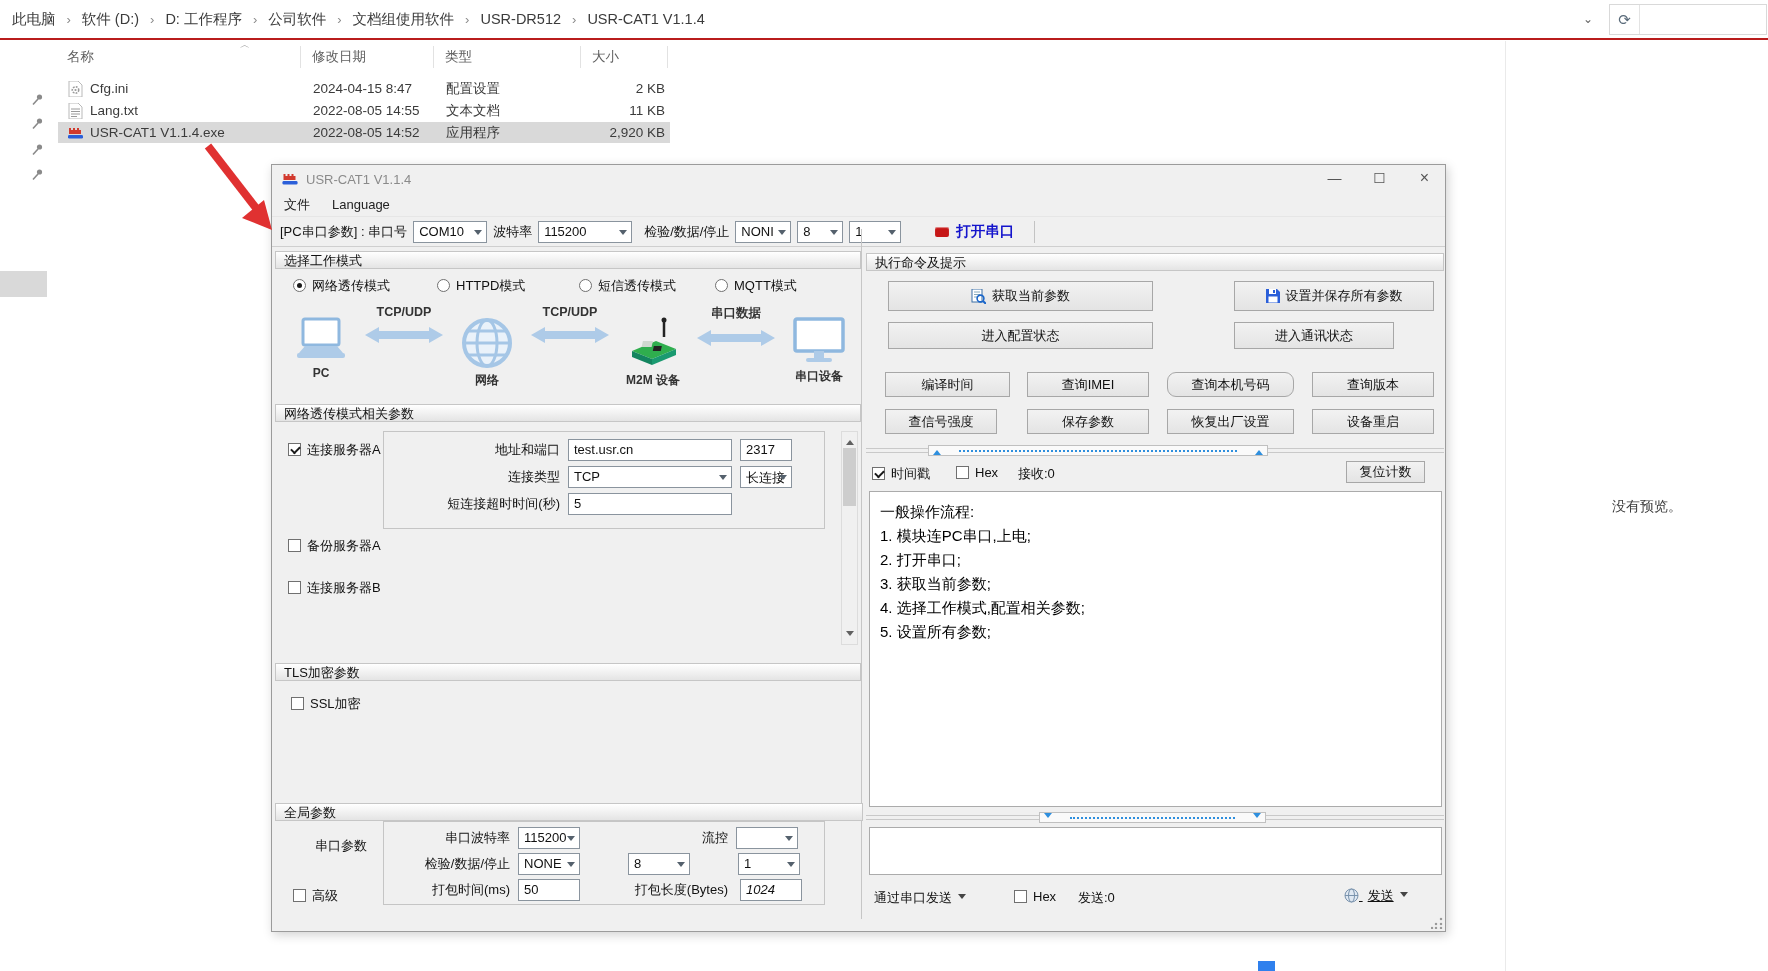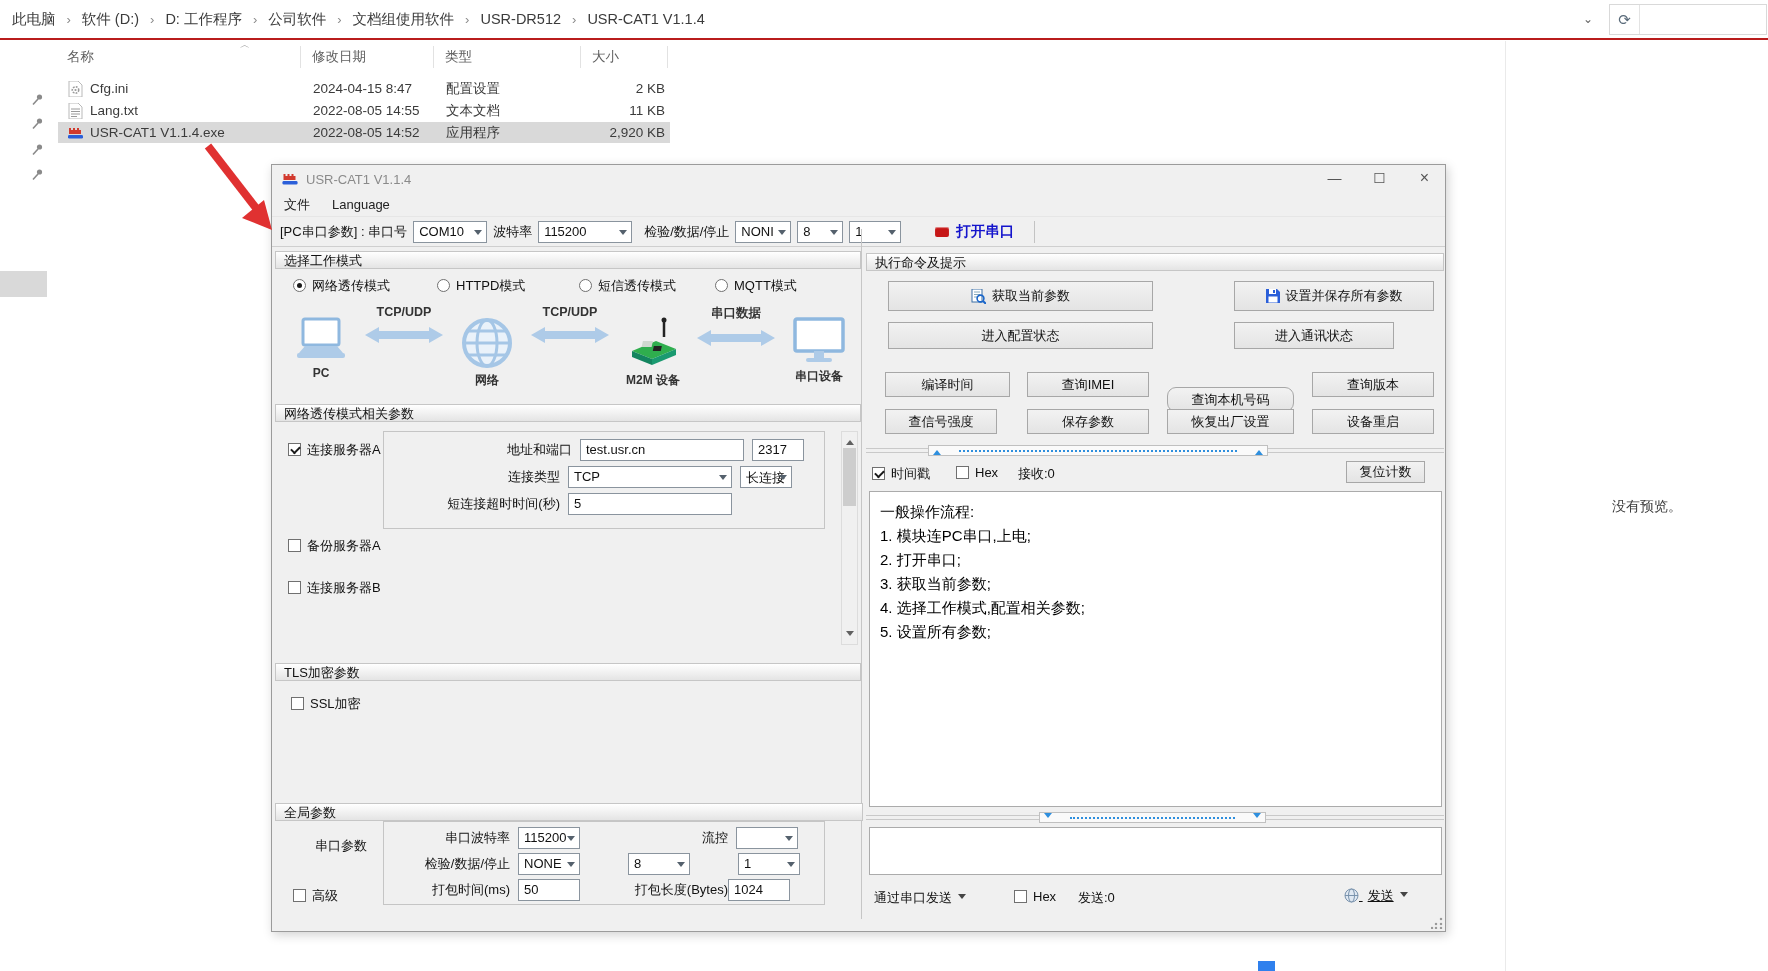--- a/index.html
+++ b/index.html
@@ -321,21 +321,21 @@
         </svg>
         <span class="dlabel">串口设备</span>
       </div>
     </div>
 
     <div class="hdr" style="left:0;top:175px;width:586px;">网络透传模式相关参数</div>
 
     <span class="lblrow" style="left:13px;top:212px;"><span class="cb on"></span><span>连接服务器A</span></span>
 
     <div class="pbox" style="left:108px;top:202px;width:442px;height:98px;">
-      <div class="prow" style="left:12px;top:7px;width:436px;align-items:center;">
+      <div class="prow" style="left:0;top:7px;width:436px;align-items:center;">
         <span class="plab" style="width:176px;">地址和端口</span>
         <span class="ipt" style="width:164px;margin-left:8px;">test.usr.cn</span>
         <span class="ipt" style="width:52px;margin-left:8px;">2317</span>
       </div>
       <div class="prow" style="left:0;top:34px;width:436px;">
         <span class="plab" style="width:176px;">连接类型</span>
         <span class="combo" style="width:164px;margin-left:8px;">TCP</span>
         <span class="combo" style="width:52px;margin-left:8px;">长连接</span>
       </div>
       <div class="prow" style="left:0;top:61px;width:436px;">
@@ -369,21 +369,21 @@
       <div class="prow" style="left:0;top:31px;width:436px;">
         <span class="plab" style="width:126px;">检验/数据/停止</span>
         <span class="combo" style="width:62px;margin-left:8px;">NONE</span>
         <span class="combo" style="width:62px;margin-left:48px;">8</span>
         <span class="combo" style="width:62px;margin-left:48px;">1</span>
       </div>
       <div class="prow" style="left:0;top:57px;width:436px;">
         <span class="plab" style="width:126px;">打包时间(ms)</span>
         <span class="ipt" style="width:62px;margin-left:8px;">50</span>
         <span class="plab" style="width:148px;">打包长度(Bytes)</span>
-        <span class="ipt" style="width:62px;margin-left:0;">1024</span>
+        <span class="ipt" style="width:62px;margin-left:12px;font-style:italic;">1024</span>
       </div>
     </div>
     <span class="lblrow" style="left:18px;top:658px;"><span class="cb"></span><span>高级</span></span>
   </div>
 
   <div class="panel-r">
     <div class="hdr" style="left:0;top:24px;width:578px;">执行命令及提示</div>
 
     <div class="btn" style="left:22px;top:52px;width:265px;height:30px;">
       <svg width="15" height="15" viewBox="0 0 15 15">
@@ -409,21 +409,21 @@
     <div class="btn" style="left:368px;top:93px;width:160px;height:27px;">
         <span>进入通讯状态</span>
       </div>
 
     <div class="btn" style="left:19px;top:143px;width:125px;height:25px;">
         <span>编译时间</span>
       </div>
     <div class="btn" style="left:161px;top:143px;width:122px;height:25px;">
         <span>查询IMEI</span>
       </div>
-    <div class="btn" style="left:301px;top:158px;width:127px;height:25px;border-radius:9px;">
+    <div class="btn" style="left:301px;top:143px;width:127px;height:25px;border-radius:9px;">
         <span>查询本机号码</span>
       </div>
     <div class="btn" style="left:446px;top:143px;width:122px;height:25px;">
         <span>查询版本</span>
       </div>
     <div class="btn" style="left:19px;top:180px;width:112px;height:25px;">
         <span>查信号强度</span>
       </div>
     <div class="btn" style="left:161px;top:180px;width:122px;height:25px;">
         <span>保存参数</span>

